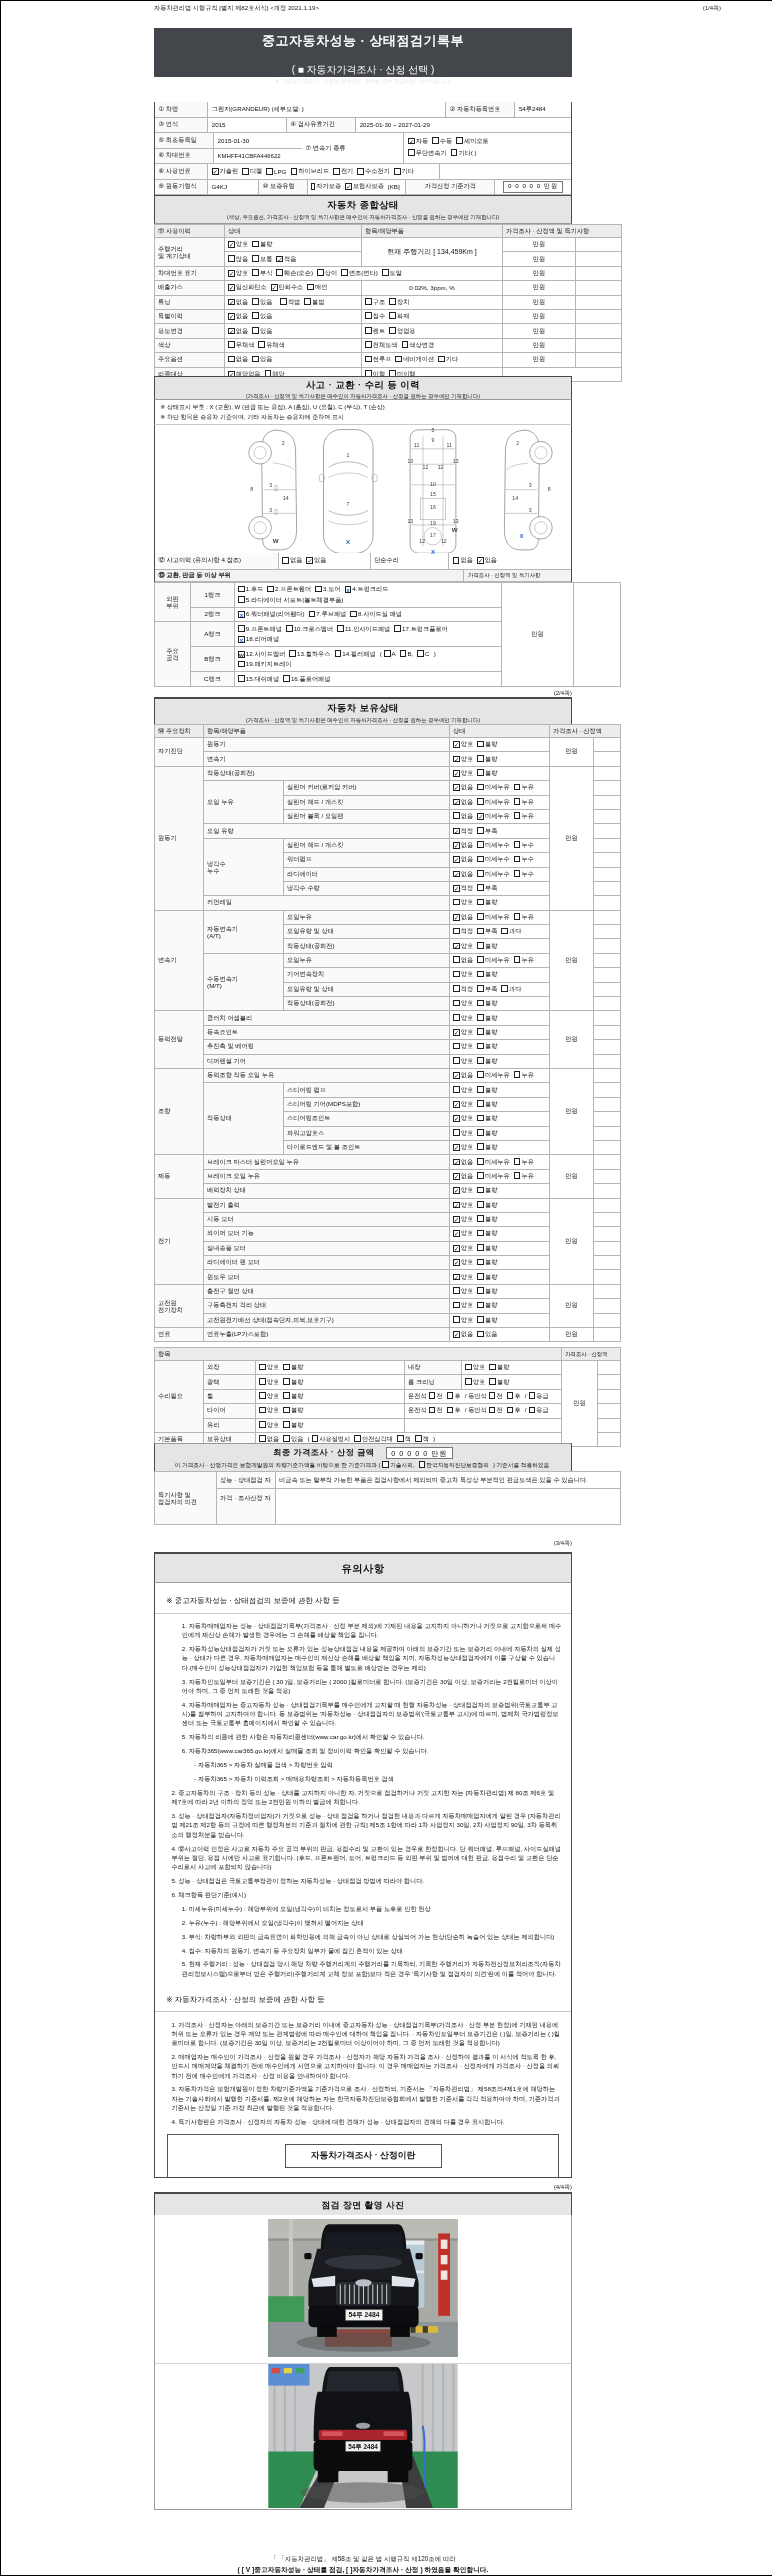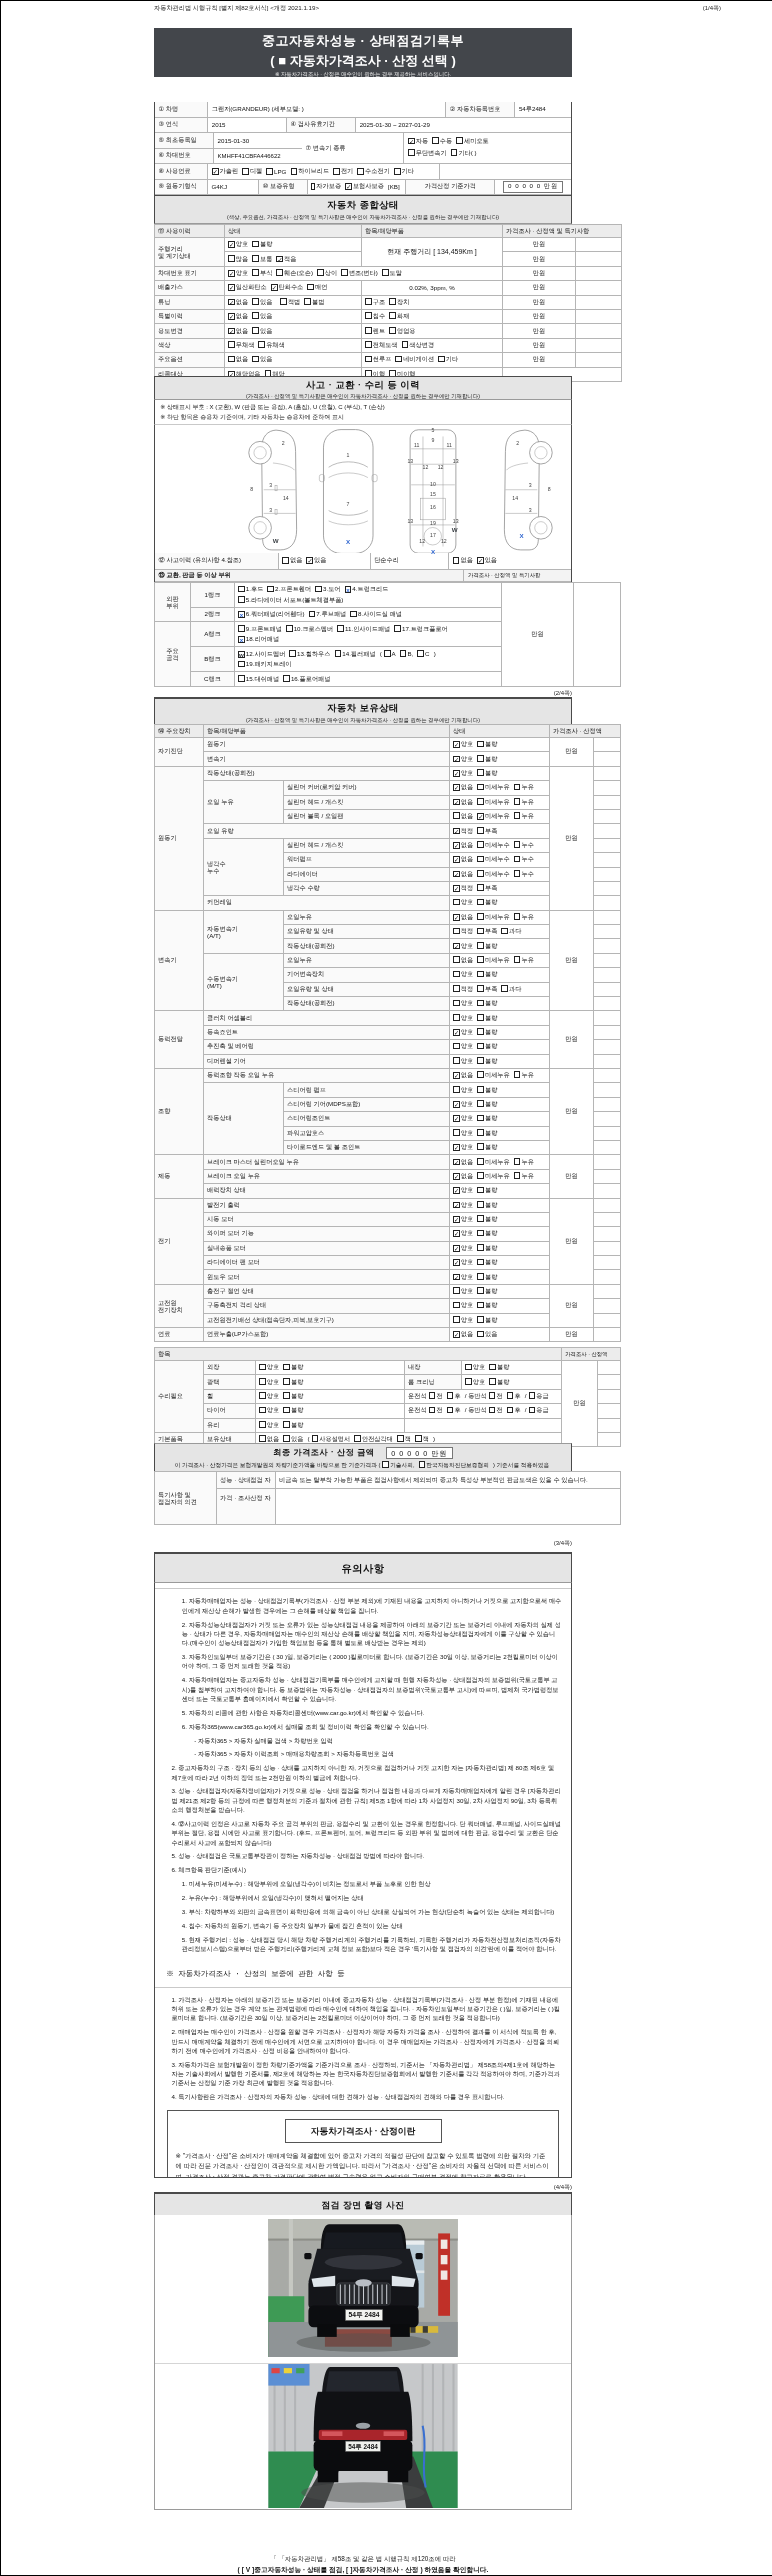--- a/index.html
+++ b/index.html
@@ -6,21 +6,21 @@
   body{width:773px;height:2576px;position:relative;background:#fff;
        font-family:"Liberation Sans","DejaVu Sans",sans-serif;color:#111;overflow:hidden;}
   #frame{position:absolute;inset:0;border:1px solid #000;pointer-events:none;z-index:50;}
   .doc{position:absolute;left:154px;top:0;width:466px;height:2576px;}
   .blk{position:absolute;left:0;width:418px;box-sizing:border-box;}
   .topnote{font-size:6.2px;color:#222;}
   .pmark{font-size:6px;color:#222;text-align:right;}
   
   .titlebox{background:#43464b;color:#fff;text-align:center;}
   .titlebox .t1{font-size:13px;font-weight:bold;padding-top:3.6px;letter-spacing:0.5px;}
-  .titlebox .t2{font-size:13px;margin-top:2px;font-weight:bold;}
+  .titlebox .t2{font-size:10px;margin-top:13px;}
   .titlebox .t3{font-size:5.4px;color:#e8e8e8;margin-top:1.5px;}
   .titlebox .dno{font-size:7.2px;font-weight:bold;text-align:left;padding:2.6px 0 0 5.2px;}
   
   .band{background:#e5e5e5;border:1px solid #4a4a4a;border-bottom:0.5px solid #9a9a9a;text-align:center;}
   .band .bt{font-size:9.3px;font-weight:bold;padding-top:3.1px;letter-spacing:0.5px;}
   .band .bs{font-size:5.4px;margin-top:1.5px;color:#222;}
   
   table{border-collapse:collapse;table-layout:fixed;width:466px;font-size:6.2px;background:#fff;}
   table{border:1px solid #4a4a4a;border-top:none;}
   td,th{border:0.5px solid #b5b5b5;padding:0 3.1px;overflow:hidden;white-space:nowrap;}
@@ -763,20 +763,21 @@
         <td class="opcell"></td>
       </tr>
     </tbody>
   </table>
   <div class="blk pmark" style="top:1539px;">(3/4쪽)</div>
 
   <div class="blk band" style="top:1552px;height:31px;border-top-width:2.1px;">
     <div class="bt" style="padding-top:8.2px;font-size:10.3px;">유의사항</div>
   </div>
   <div class="blk nbox" style="top:1583px;height:595px;">
+    <div class="ntitle">※ 중고자동차성능 · 상태점검의 보증에 관한 사항 등</div>
     <div class="ndiv"></div>
     <div>
         <div class="note i1">1.  자동차매매업자는 성능 · 상태점검기록부(가격조사 · 산정 부분 제외)에 기재된 내용을 고지하지 아니하거나 거짓으로 고지함으로써 매수인에게 재산상 손해가 발생한 경우에는 그 손해를 배상할 책임을 집니다.</div>
         <div class="note i1">2.  자동차성능상태점검자가 거짓 또는 오류가 있는 성능상태점검 내용을 제공하여 아래의 보증기간 또는 보증거리 이내에 자동차의 실제 성능 · 상태가 다른 경우, 자동차매매업자는 매수인의 재산상 손해를 배상할 책임을 지며, 자동차성능상태점검자에게 이를 구상할 수 있습니다.(매수인이 성능상태점검자가 가입한 책임보험 등을 통해 별도로 배상받는 경우는 제외)</div>
         <div class="note i1">3.  자동차인도일부터 보증기간은 ( 30 )일, 보증거리는 ( 2000 )킬로미터로 합니다. (보증기간은 30일 이상, 보증거리는 2천킬로미터 이상이어야 하며, 그 중 먼저 도래한 것을 적용)</div>
         <div class="note i1">4.  자동차매매업자는 중고자동차 성능 · 상태점검기록부를 매수인에게 고지할 때 현행 자동차성능 · 상태점검자의 보증범위(국토교통부 고시)를 첨부하여 고지하여야 합니다. 동 보증범위는 '자동차성능 · 상태점검자의 보증범위'(국토교통부 고시)에 따르며, 법제처 국가법령정보센터 또는 국토교통부 홈페이지에서 확인할 수 있습니다.</div>
         <div class="note i1">5.  자동차의 리콜에 관한 사항은 자동차리콜센터(www.car.go.kr)에서 확인할 수 있습니다.</div>
         <div class="note i1">6.  자동차365(www.car365.go.kr)에서 실매물 조회 및 정비이력 확인을 확인할 수 있습니다.</div>
         <div class="note i2">- 자동차365 &gt; 자동차 실매물 검색 &gt; 차량번호 입력</div>
         <div class="note i2">- 자동차365 &gt; 자동차 이력조회 &gt; 매매용차량조회 &gt; 자동차등록번호 검색</div>
@@ -784,21 +785,21 @@
         <div class="note i0">3.  성능 · 상태점검자(자동차정비업자)가 거짓으로 성능 · 상태 점검을 하거나 점검한 내용과 다르게 자동차매매업자에게 알린 경우 [자동차관리법 제21조 제2항 등의 규정에 따른 행정처분의 기준과 절차에 관한 규칙] 제5조 1항에 따라 1차 사업정지 30일, 2차 사업정지 90일, 3차 등록취소의 행정처분을 받습니다.</div>
         <div class="note i0">4.  ⑫사고이력 인정은 사고로 자동차 주요 골격 부위의 판금, 용접수리 및 교환이 있는 경우로 한정합니다. 단 쿼터패널, 루프패널, 사이드실패널 부위는 절단, 용접 시에만 사고로 표기합니다. (후드, 프론트펜더, 도어, 트렁크리드 등 외판 부위 및 범퍼에 대한 판금, 용접수리 및 교환은 단순수리로서 사고에 포함되지 않습니다)</div>
         <div class="note i0">5.  성능 · 상태점검은 국토교통부장관이 정하는 자동차성능 · 상태점검 방법에 따라야 합니다.</div>
         <div class="note i0">6.  체크항목 판단기준(예시)</div>
         <div class="note i1">1.  미세누유(미세누수) : 해당부위에 오일(냉각수)이 비치는 정도로서 부품 노후로 인한 현상</div>
         <div class="note i1">2.  누유(누수) : 해당부위에서 오일(냉각수)이 맺혀서 떨어지는 상태</div>
         <div class="note i1">3.  부식: 차량하부와 외판의 금속표면이 화학반응에 의해 금속이 아닌 상태로 상실되어 가는 현상(단순히 녹슬어 있는 상태는 제외합니다)</div>
         <div class="note i1">4.  침수: 자동차의 원동기, 변속기 등 주요장치 일부가 물에 잠긴 흔적이 있는 상태</div>
         <div class="note i1">5.  현재 주행거리 : 성능 · 상태점검 당시 해당 차량 주행거리계의 주행거리를 기록하되, 기록한 주행거리가 자동차전산정보처리조직(자동차관리정보시스템)으로부터 받은 주행거리(주행거리계 교체 정보 포함)보다 적은 경우 '특기사항 및 점검자의 의견'란에 이를 적어야 합니다.</div>
       </div>
-    <div class="ntitle" style="padding-top:11.3px;font-family:Liberation Mono, monospace;">※ 자동차가격조사 · 산정의 보증에 관한 사항 등</div>
+    <div class="ntitle" style="padding-top:11.3px;">※ 자동차가격조사 · 산정의 보증에 관한 사항 등</div>
     <div class="ndiv"></div>
     <div>
         <div class="note i0">1.  가격조사 · 산정자는 아래의 보증기간 또는 보증거리 이내에 중고자동차 성능 · 상태점검기록부(가격조사 · 산정 부분 한정)에 기재된 내용에 허위 또는 오류가 있는 경우 계약 또는 관계법령에 따라 매수인에 대하여 책임을 집니다.  · 자동차인도일부터 보증기간은 (      )일, 보증거리는 (      )킬로미터로 합니다. (보증기간은 30일 이상, 보증거리는 2천킬로미터 이상이어야 하며, 그 중 먼저 도래한 것을 적용합니다)</div>
         <div class="note i0">2.  매매업자는 매수인이 가격조사 · 산정을 원할 경우 가격조사 · 산정자가 해당 자동차 가격을 조사 · 산정하여 결과를 이 서식에 적도록 한 후, 반드시 매매계약을 체결하기 전에 매수인에게 서면으로 고지하여야 합니다. 이 경우 매매업자는 가격조사 · 산정자에게 가격조사 · 산정을 의뢰하기 전에 매수인에게 가격조사 · 산정 비용을 안내하여야 합니다.</div>
         <div class="note i0">3.  자동차가격은 보험개발원이 정한 차량기준가액을 기준가격으로 조사 · 산정하되, 기준서는 「자동차관리법」 제58조의4제1호에 해당하는 자는 기술사회에서 발행한 기준서를, 제2호에 해당하는 자는 한국자동차진단보증협회에서 발행한 기준서를 각각 적용하여야 하며, 기준가격과 기준서는 산정일 기준 가장 최근에 발행된 것을 적용합니다.</div>
         <div class="note i0">4.  특기사항란은 가격조사 · 산정자의 자동차 성능 · 상태에 대한 견해가 성능 · 상태점검자의 견해와 다를 경우 표시합니다.</div>
       </div>
     <div class="inbox">
       <div class="ibt">자동차가격조사 · 산정이란</div>
       <div class="ibx">※ "가격조사 · 산정"은 소비자가 매매계약을 체결함에 있어 중고차 가격의 적절성 판단에 참고할 수 있도록 법령에 의한 절차와 기준에 따라 전문 가격조사 · 산정인이 객관적으로 제시한 가액입니다. 따라서 "가격조사 · 산정"은 소비자의 자율적 선택에 따른 서비스이며, 가격조사 · 산정 결과는 중고차 가격판단에 관하여 법적 구속력은 없고 소비자의 구매여부 결정에 참고자료로 활용됩니다.</div>

